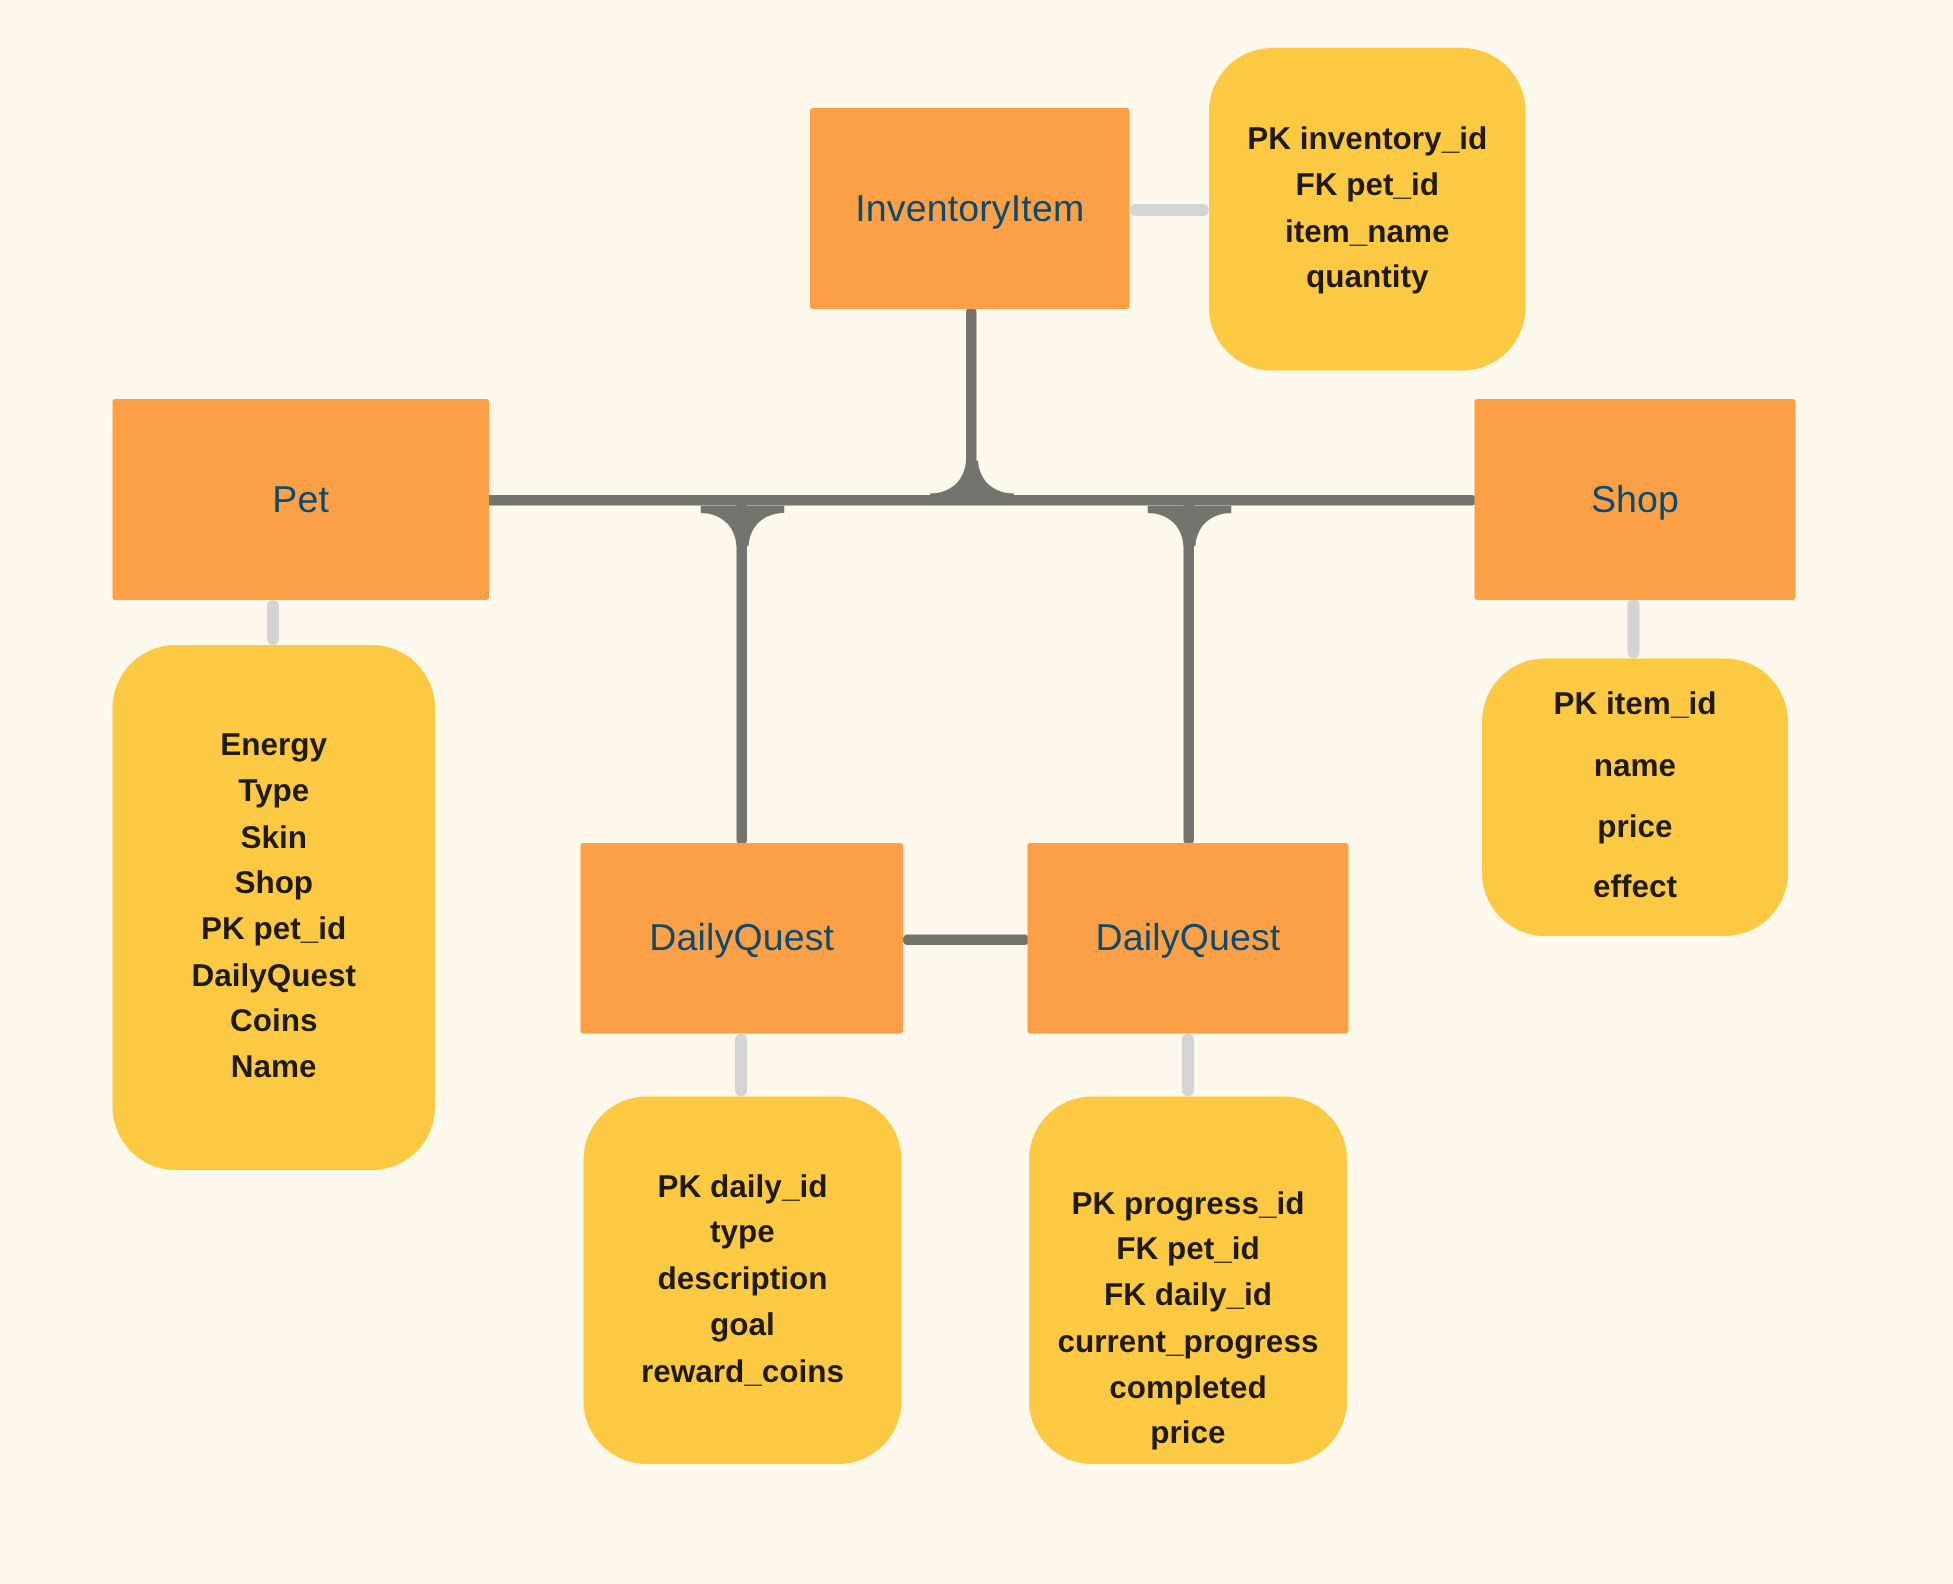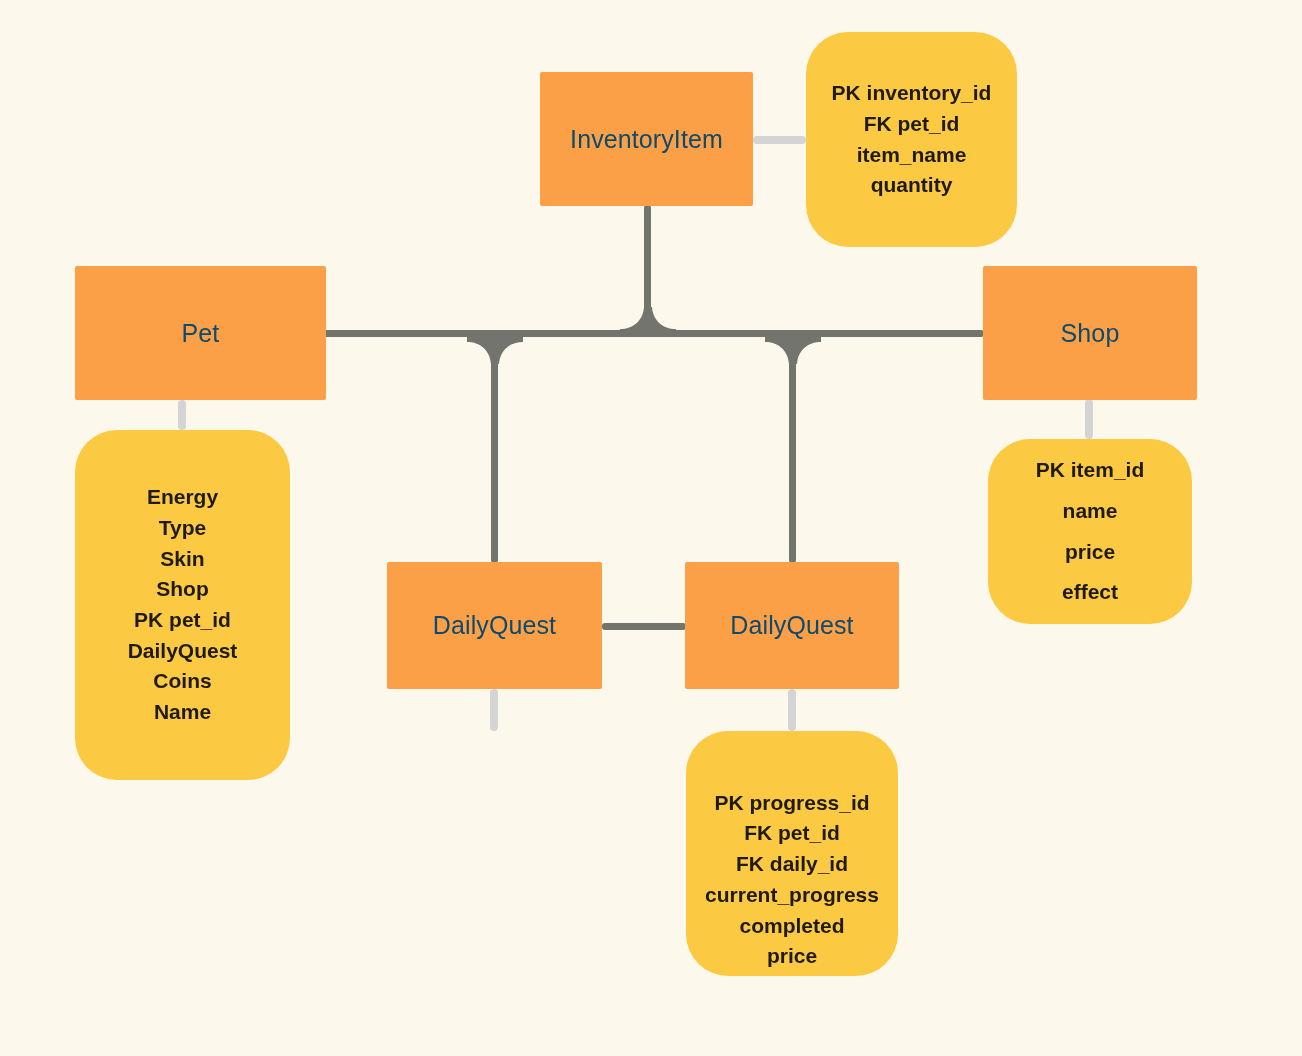--- a/index.html
+++ b/index.html
@@ -142,20 +142,27 @@
     <span class="attr-line">Name</span>
   </div>
 
   <div class="attrs" style="left:988px; top:439px; width:204px; height:185px;gap:10px;">
     <span class="attr-line">PK item_id</span>
     <span class="attr-line">name</span>
     <span class="attr-line">price</span>
     <span class="attr-line">effect</span>
   </div>
 
+  <div class="attrs" style="left:389px; top:731px; width:212px; height:245px;">
+    <span class="attr-line">PK daily_id</span>
+    <span class="attr-line">type</span>
+    <span class="attr-line">description</span>
+    <span class="attr-line">goal</span>
+    <span class="attr-line">reward_coins</span>
+  </div>
 
   <div class="attrs" style="left:686px; top:731px; width:212px; height:245px;justify-content:flex-end;">
     <span class="attr-line">PK progress_id</span>
     <span class="attr-line">FK pet_id</span>
     <span class="attr-line">FK daily_id</span>
     <span class="attr-line">current_progress</span>
     <span class="attr-line">completed</span>
     <span class="attr-line">price</span>
   </div>
 

